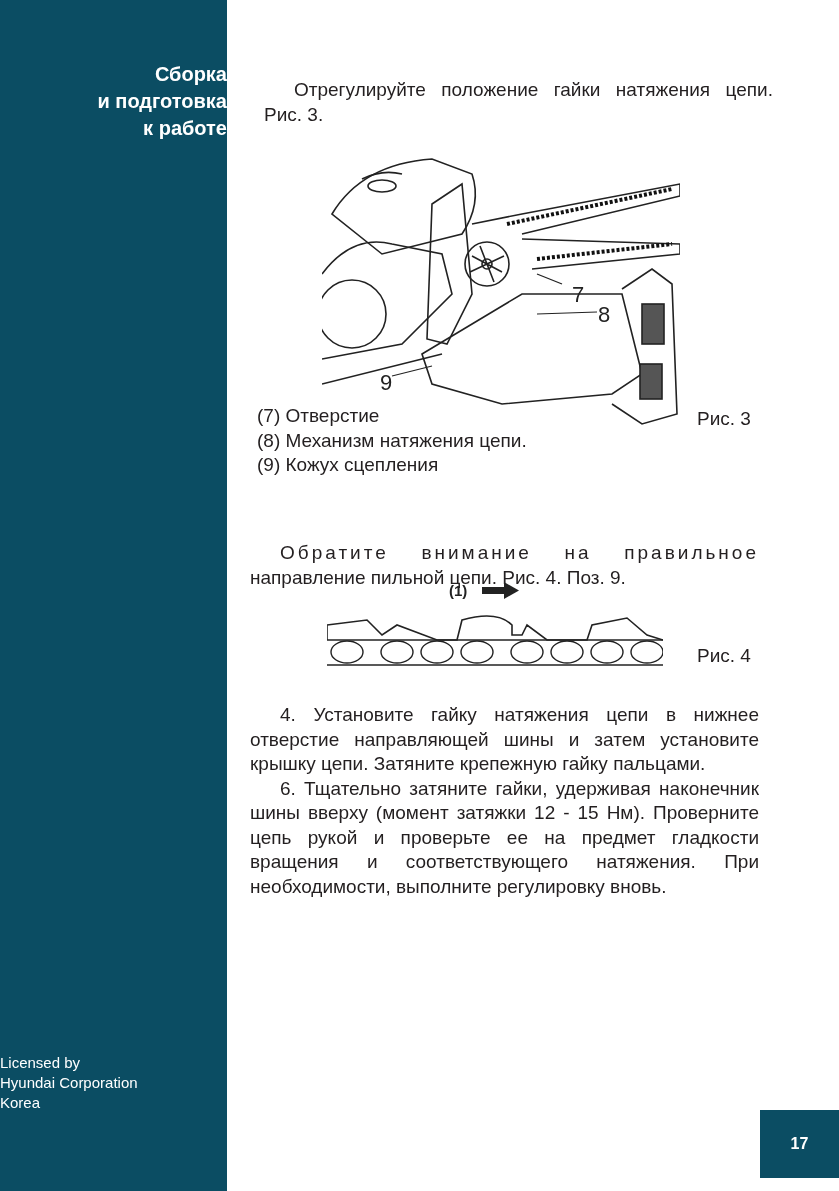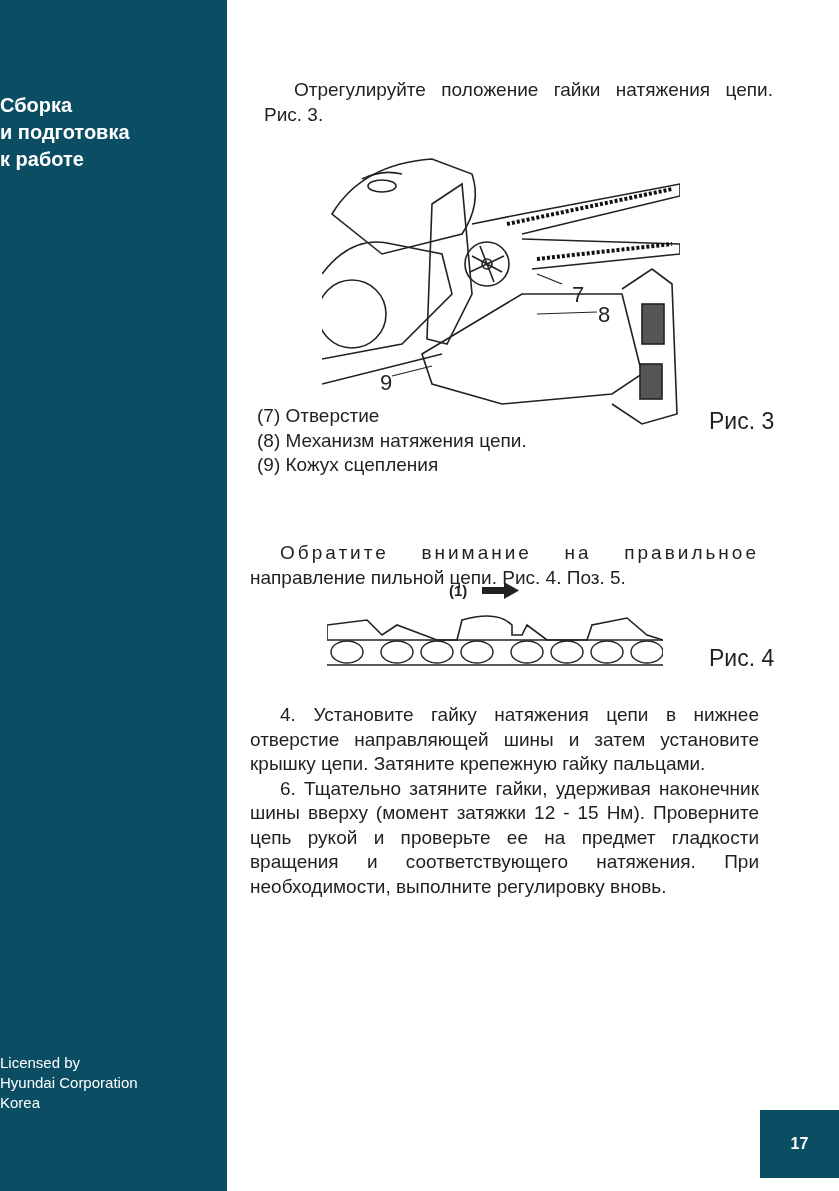--- a/index.html
+++ b/index.html
@@ -1,31 +1,31 @@
 <!DOCTYPE html>
 <html><head>
 <meta charset="utf-8">
 <style>
   html, body { margin:0; padding:0; }
   body { width:839px; height:1191px; position:relative; background:#ffffff; overflow:hidden;
          font-family:"Liberation Sans", sans-serif; color:#231f20; }
   .sidebar { position:absolute; left:0; top:0; width:227px; height:1191px; background:#0b4d63; }
-  .section-title { position:absolute; left:0; top:92px; width:227px; text-align:left;
+  .section-title { position:absolute; left:0; top:61px; width:227px; text-align:right;
                    color:#fff; font-weight:bold; font-size:20px; line-height:27px; }
   .license { position:absolute; left:0; top:1053px; width:227px; text-align:left;
              color:#fff; font-size:15px; line-height:20px; }
   .page-num-box { position:absolute; left:760px; top:1110px; width:79px; height:68px;
                   background:#0b4d63; color:#fff; font-weight:bold; font-size:16px;
                   display:flex; align-items:center; justify-content:center; }
   .content { position:absolute; left:264px; top:78px; width:509px; font-size:19px; line-height:24.5px; }
   .para { margin:0; text-align:justify; text-align-last:left; }
   .indent { text-indent:30px; }
   .fig3 { position:absolute; left:322px; top:144px; width:358px; height:285px; }
   .fig3-caption-list { position:absolute; left:257px; top:404px; font-size:19px; line-height:24.5px; }
-  .fig-label { position:absolute; font-size:23px;margin-left:12px; }
+  .fig-label { position:absolute; font-size:19px; }
   .fig4 { position:absolute; left:327px; top:580px; width:336px; height:90px; }
   .p2 { position:absolute; left:250px; top:506px; width:509px; font-size:19px; line-height:24.5px; }
   .p3 { position:absolute; left:250px; top:703px; width:509px; font-size:19px; line-height:24.5px; }
   .wide { letter-spacing:3px; }
 </style>
 </head>
 <body>
 
 <div class="sidebar"></div>
 <div class="section-title">
@@ -74,21 +74,21 @@
 
 <div class="fig3-caption-list">
   <div>(7) Отверстие</div>
   <div>(8) Механизм натяжения цепи.</div>
   <div>(9) Кожух сцепления</div>
 </div>
 <div class="fig-label" style="left:697px; top:408px;">Рис. 3</div>
 
 <div class="p2">
   <div class="para indent wide" style="text-align:justify; text-align-last:justify;margin-top:35px;">Обратите внимание на правильное</div>
-  <div class="para">направление пильной цепи. Рис. 4. Поз. 5.</div>
+  <div class="para">направление пильной цепи. Рис. 4. Поз. 9.</div>
 </div>
 
 <svg class="fig4" viewBox="0 0 336 90">
   <text x="122" y="16" font-size="15" font-weight="bold" font-family="Liberation Sans, sans-serif" fill="#222">(1)</text>
   <g>
     <rect x="155" y="7" width="22" height="7" fill="#222"></rect>
     <polygon points="177,2 192,10.5 177,19" fill="#222"></polygon>
   </g>
   <g fill="none" stroke="#222" stroke-width="1.6">
     <path d="M0 60 L0 45 L40 40 L55 55 L70 45 L110 60 L130 60 L135 40 Q170 30 185 45 L185 55 L195 55 L200 45 L220 60 L260 60 L265 45 L300 38 L320 55 L336 60"></path>

